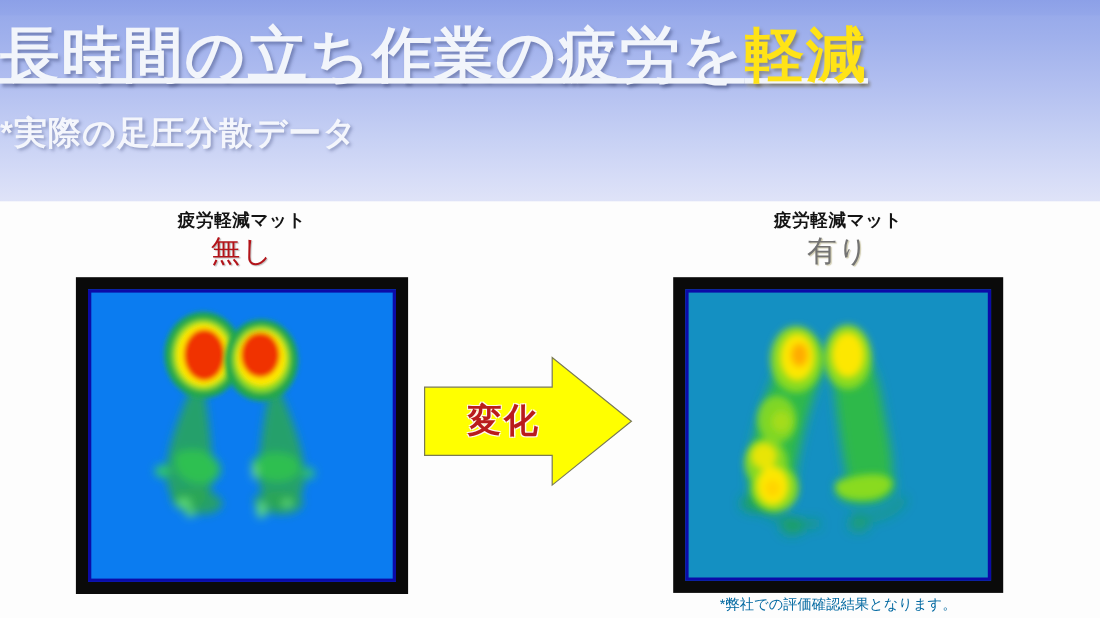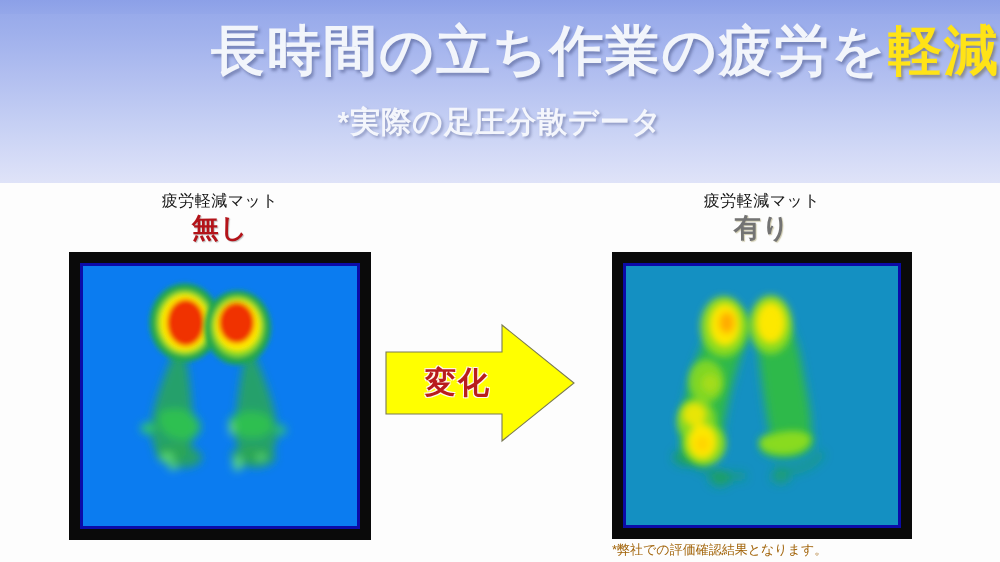--- a/index.html
+++ b/index.html
@@ -16,42 +16,43 @@
     position:absolute;left:0;top:0;width:1000px;height:183px;
     background:linear-gradient(to bottom,#93a6e9 0%,#9fb0ec 18%,#b2bff0 42%,#c6d0f4 68%,#d6dcf7 88%,#dfe3f8 100%);
     overflow:hidden;
   }
   .banner-topstrip{
     position:absolute;left:0;top:0;width:1000px;height:14px;
     background:linear-gradient(to bottom,#8a9ee7 0%,#93a6e9 100%);
     opacity:.75;
   }
   .title{
-    position:absolute;left:0;top:14px;width:1000px;text-align:right;
+    position:absolute;left:0;top:14px;width:1000px;text-align:left;
     font-size:54px;line-height:72px;font-weight:bold;letter-spacing:2px;
     color:#f2f5fb;
     text-shadow:2px 3px 3px rgba(60,70,120,.45);
     white-space:nowrap;
+    text-decoration:underline;
   }
   .title .hl{color:#ffe316;text-shadow:2px 3px 3px rgba(90,80,40,.45);}
   .subtitle{
-    position:absolute;left:0;top:101px;width:1000px;text-align:center;
+    position:absolute;left:0;top:101px;width:1000px;
     font-size:30px;line-height:42px;font-weight:bold;letter-spacing:1px;
     color:#f4f6fc;
     text-shadow:2px 2px 3px rgba(60,70,120,.40);
     white-space:nowrap;
   }
 
   
   .cap{position:absolute;text-align:center;white-space:nowrap;}
   .cap .cap-main{
-    font-size:16px;font-weight:normal;color:#151515;line-height:22px;letter-spacing:.5px;
+    font-size:16px;font-weight:bold;color:#151515;line-height:22px;letter-spacing:.5px;
   }
   .cap .cap-sub{
-    font-size:27px;font-weight:bold;line-height:32px;letter-spacing:1px;text-align:center;
+    font-size:27px;font-weight:normal;line-height:32px;letter-spacing:1px;text-align:center;
   }
   .cap.left{left:69px;top:190px;width:302px;}
   .cap.right{left:612px;top:190px;width:300px;}
   .cap.left  .cap-sub{color:#b31319;text-shadow:1px 1px 1px rgba(0,0,0,.25);}
   .cap.right .cap-sub{color:#737373;text-shadow:1px 1px 1px rgba(120,110,30,.35);}
 
   
   .frame{
     position:absolute;background:#0a0a0a;
     box-sizing:border-box;padding:11px;
@@ -71,22 +72,22 @@
   .arrow-label{
     position:absolute;left:0;top:40px;width:148px;text-align:center;
     font-size:31px;font-weight:bold;line-height:42px;letter-spacing:2px;
     color:#b91c1c;
     text-shadow:-1px -1px 0 #fff7ec,1px -1px 0 #fff7ec,-1px 1px 0 #fff7ec,1px 1px 0 #fff7ec;
     white-space:nowrap;pointer-events:none;
   }
 
   
   .footnote{
-    position:absolute;left:612px;top:540px;width:300px;text-align:left;
-    font-size:13px;line-height:20px;color:#a16207;white-space:nowrap;
+    position:absolute;left:612px;top:540px;width:300px;text-align:center;
+    font-size:13px;line-height:20px;color:#0369a1;white-space:nowrap;
   }
 </style>
 </head>
 <body>
 
 <div id="stage">
 
   <div class="banner">
     <div class="banner-topstrip"></div>
     <div class="title"><span>長時間の立ち作業の疲労を</span><span class="hl">軽減</span></div>

